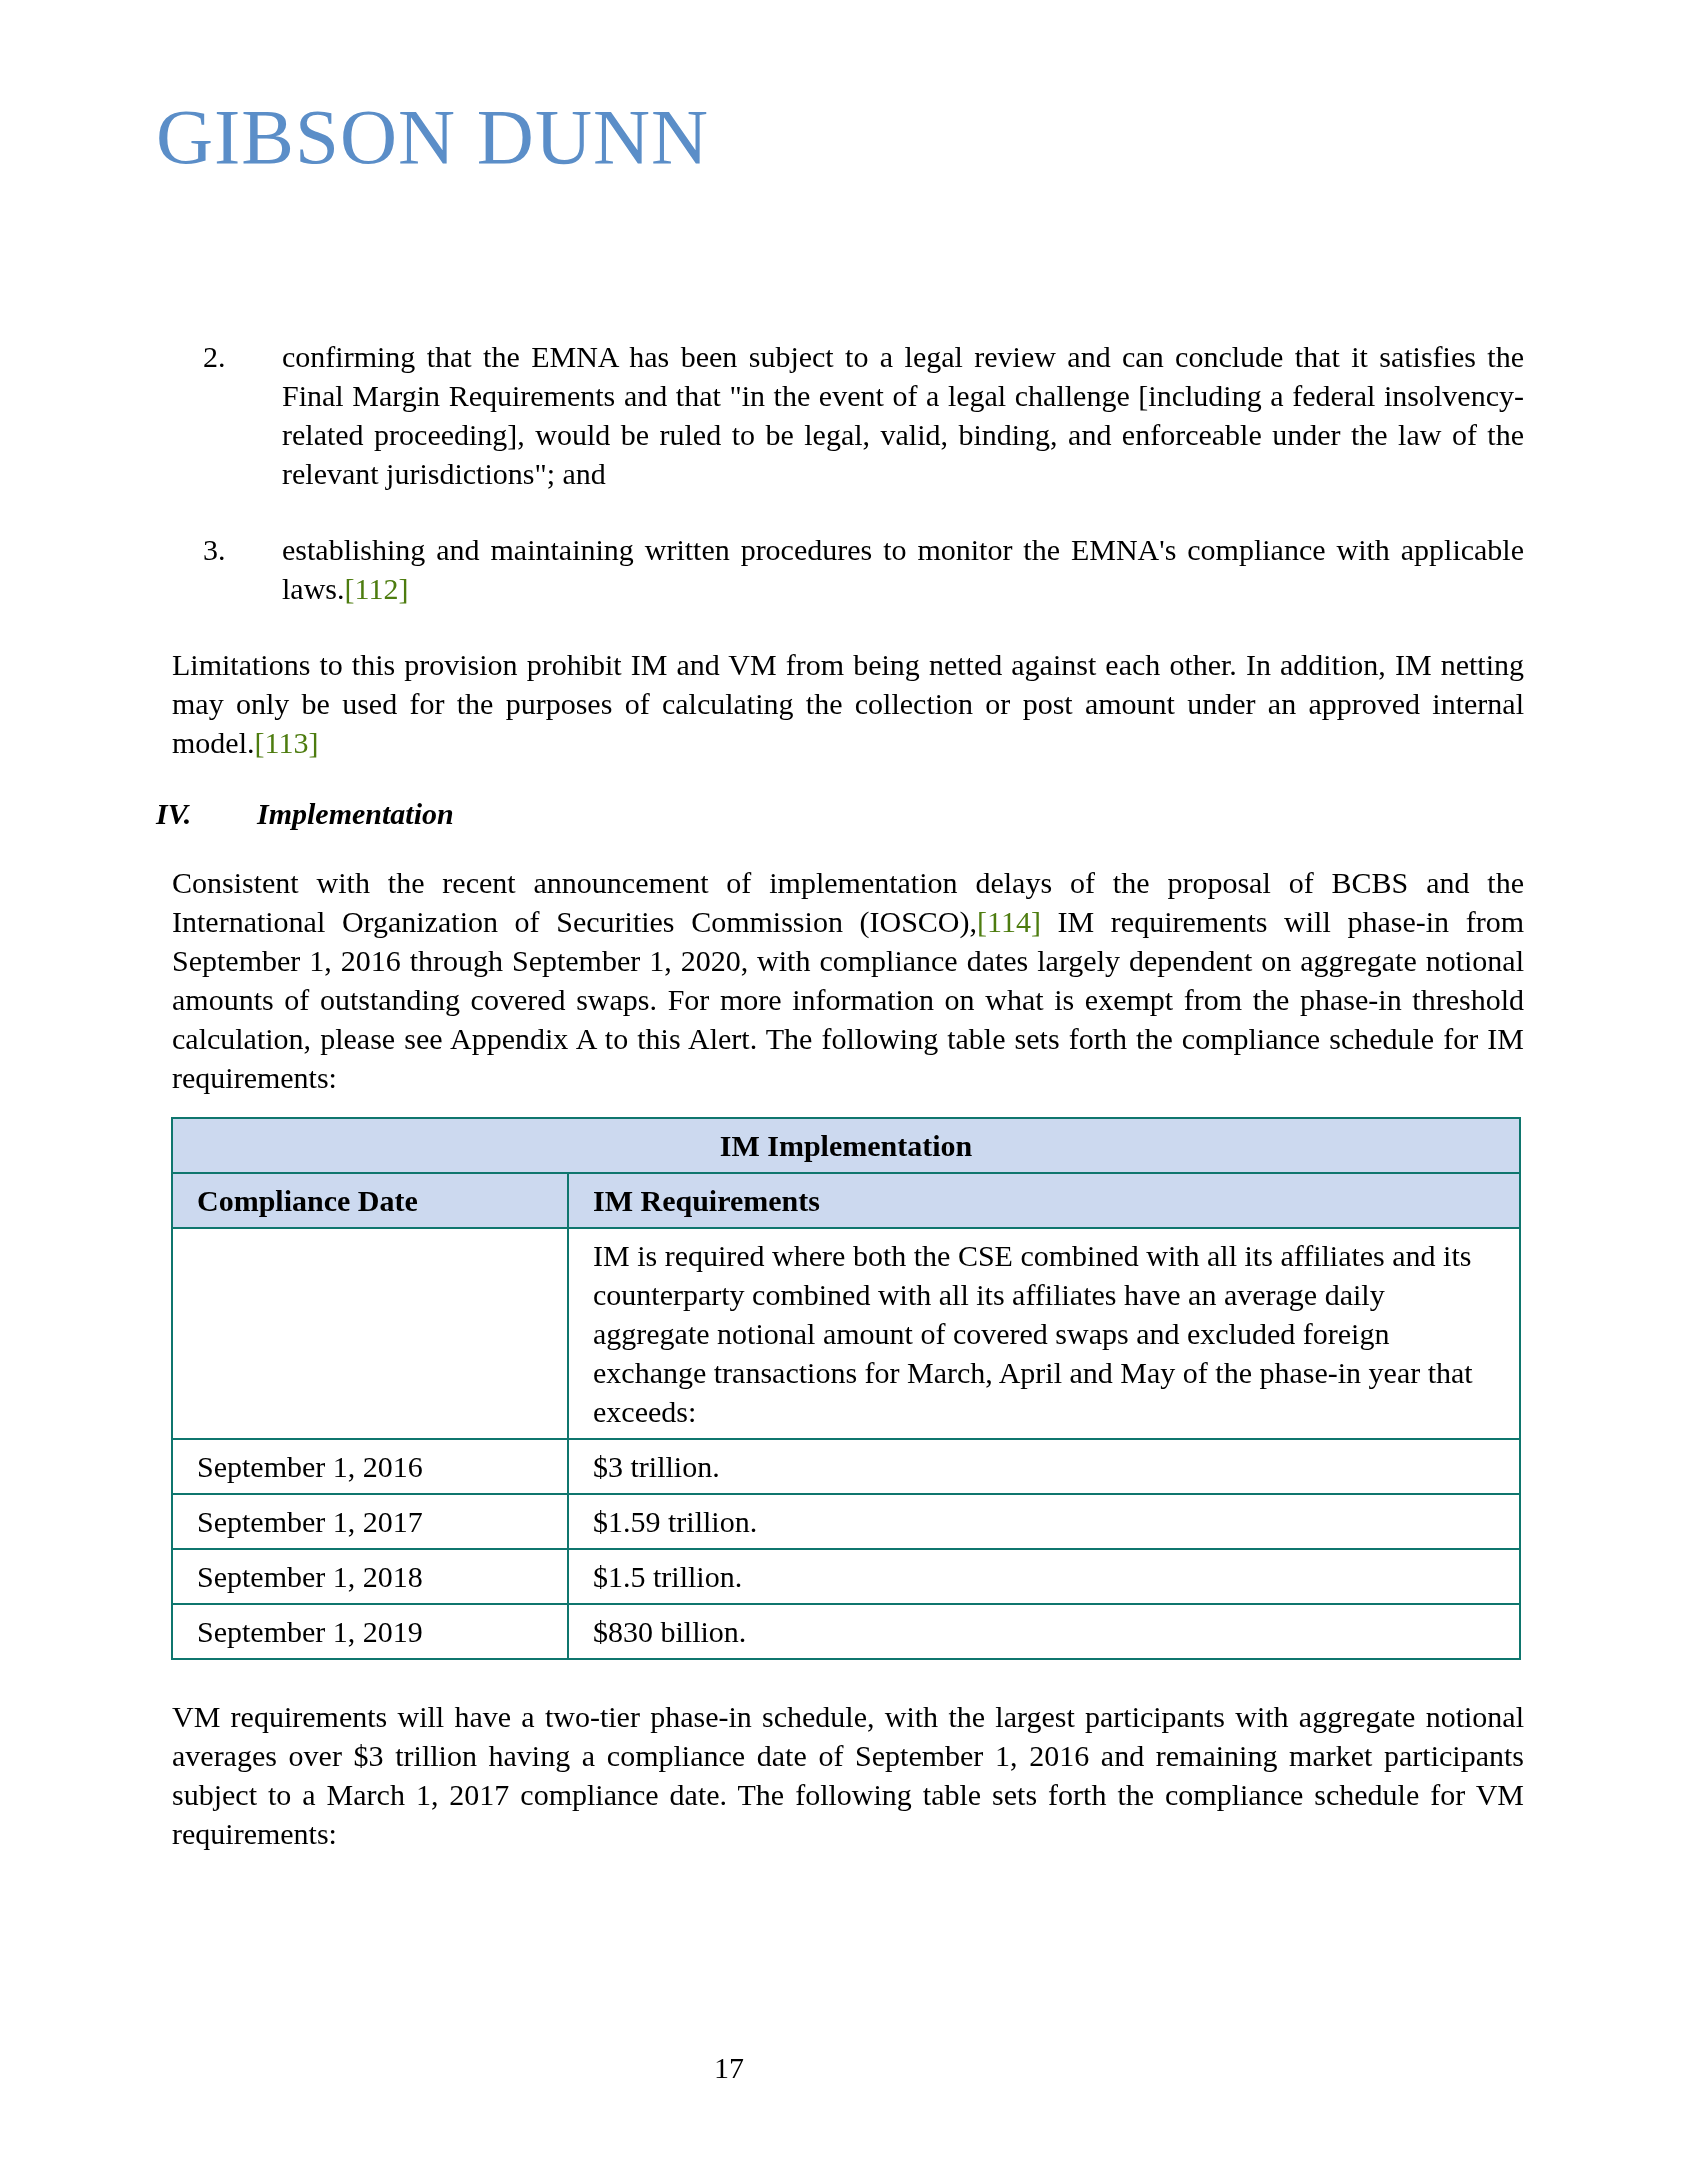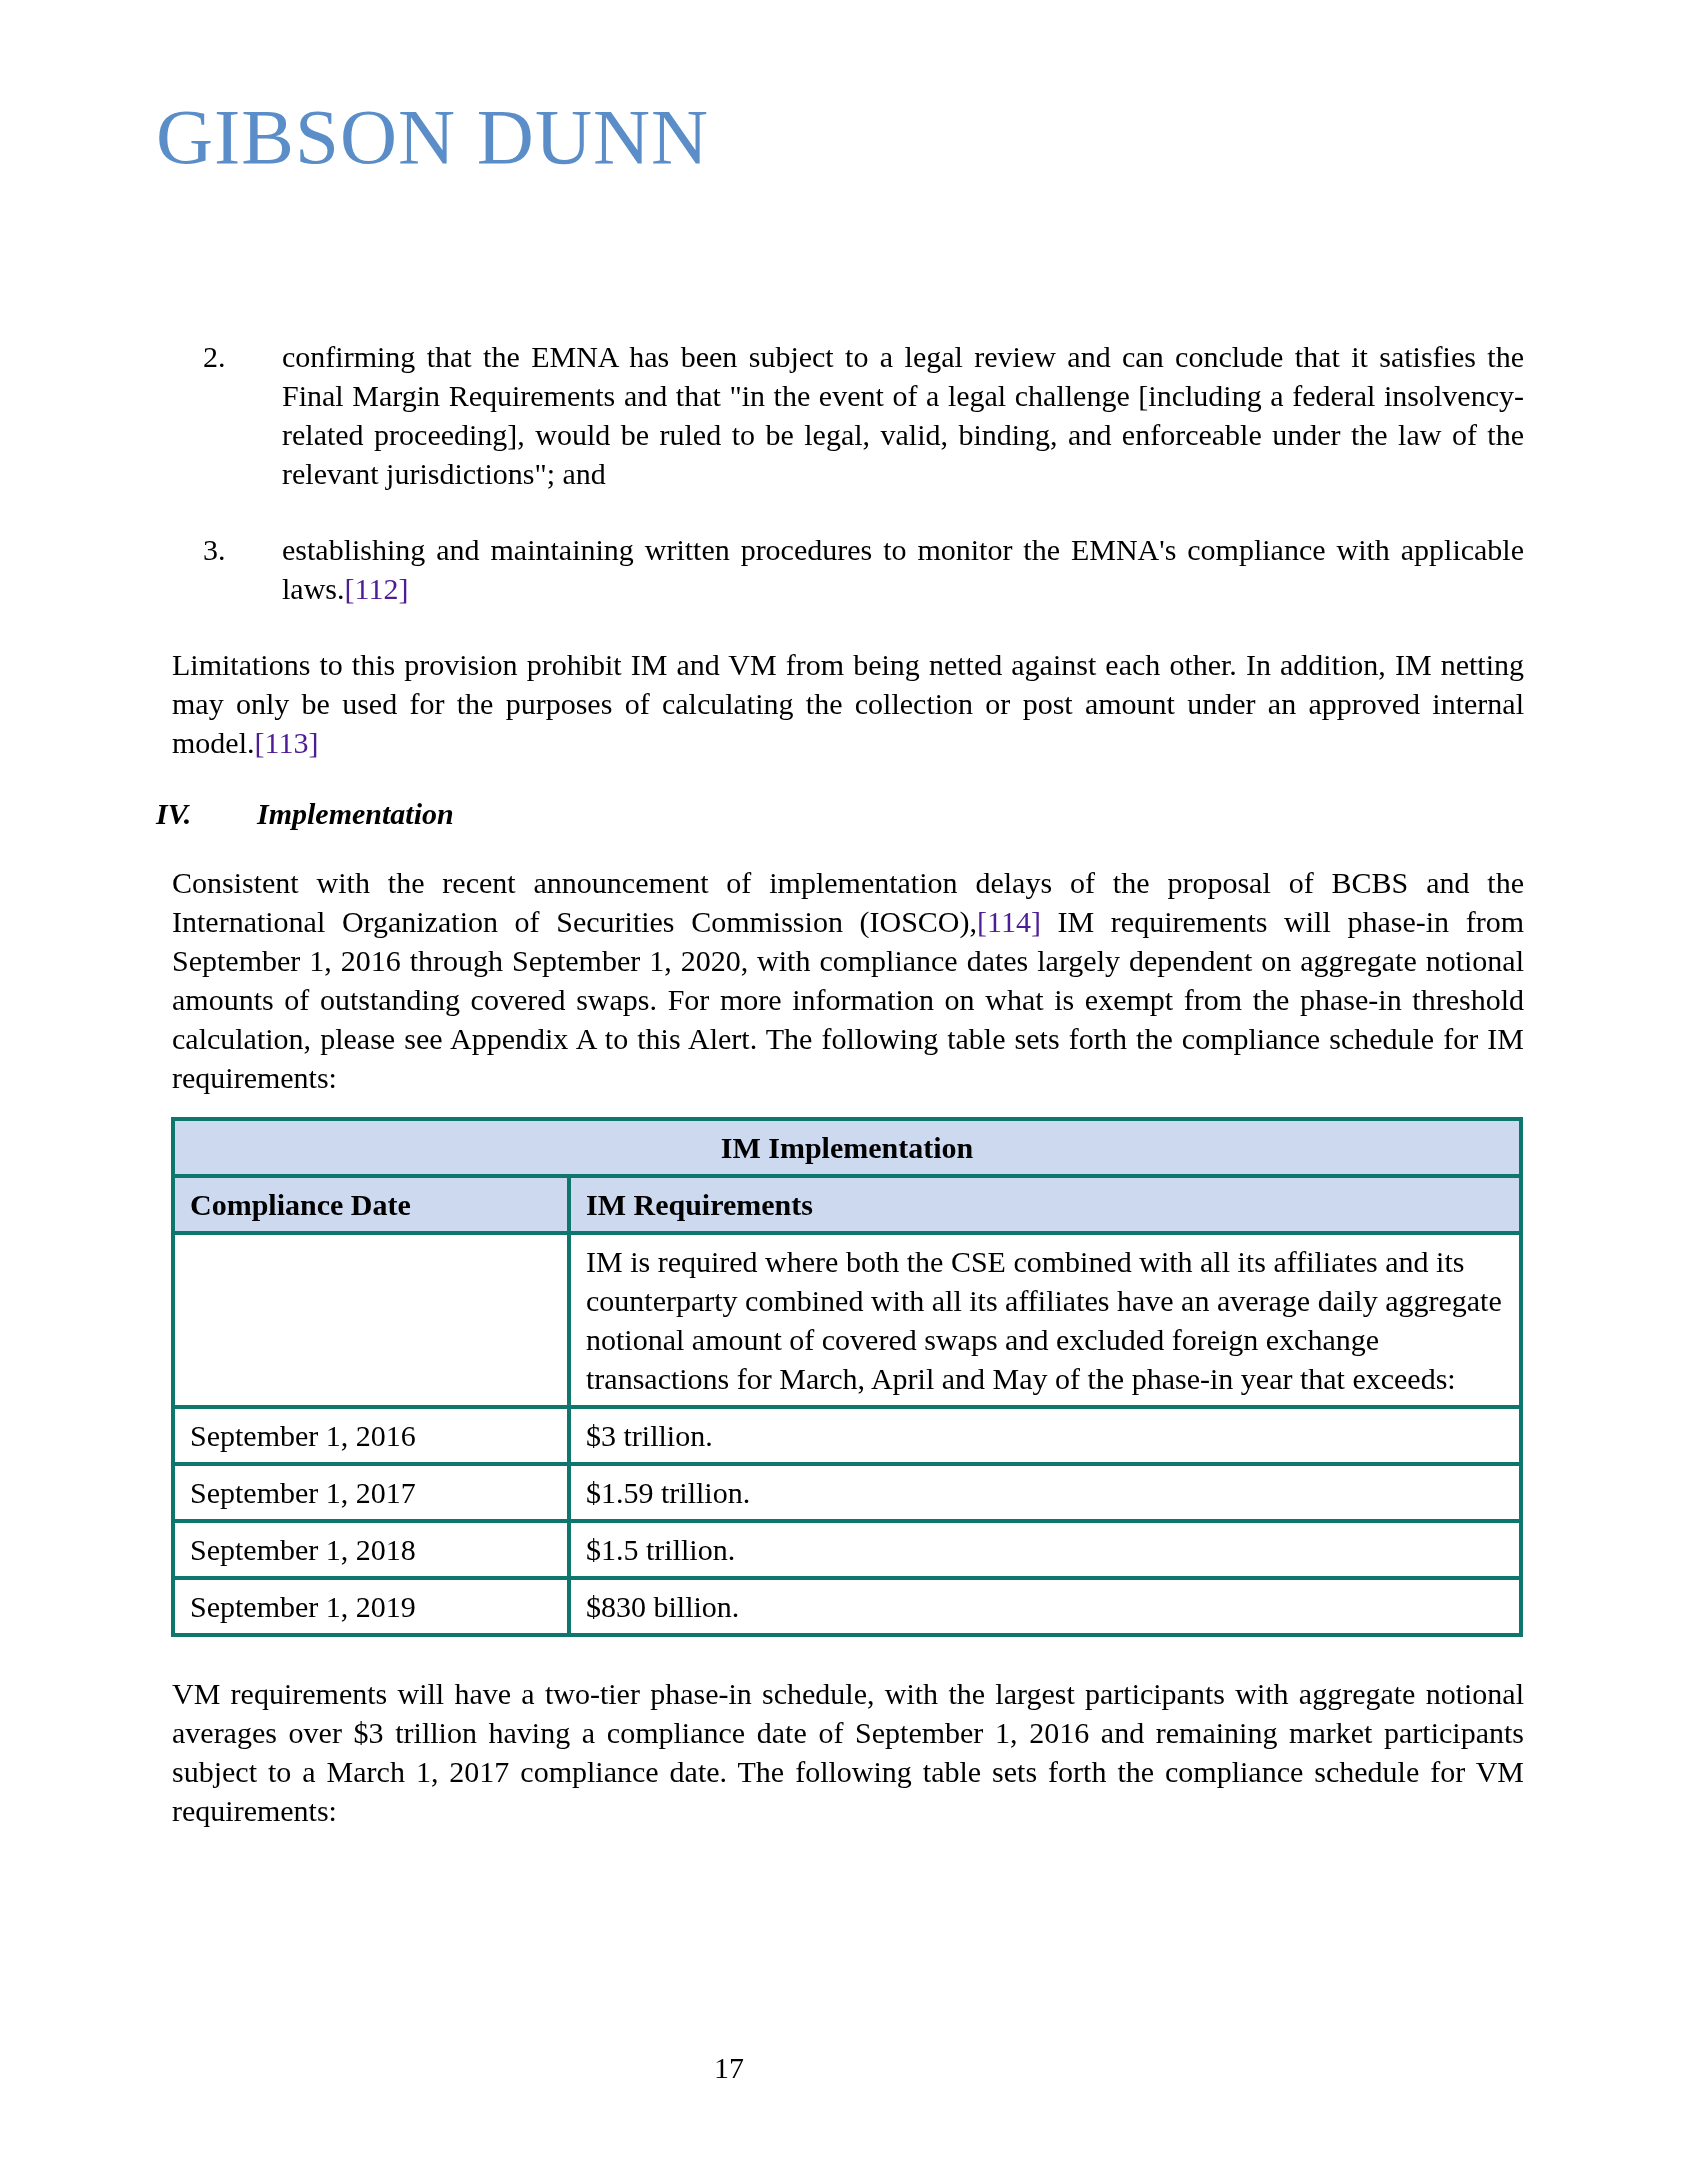--- a/index.html
+++ b/index.html
@@ -49,44 +49,44 @@
     left: 47px;
     top: 0;
   }
   .list-item + .list-item { margin-top: 37px; }
   .para {
     text-align: justify;
     margin-top: 37px;
     margin-left: 16px;
   }
   .fn-ref {
-    color: #4c1d95;
+    color: #4d7c0f;
   }
   .section-heading {
     margin-top: 32px;
     font-weight: bold;
     font-style: italic;
   }
   .section-heading .sec-num {
     display: inline-block;
     width: 101px;
   }
   .para.consistent { margin-top: 30px; }
   table.im-table {
     border-collapse: collapse;
     margin-top: 20px;
     margin-left: 15px;
     width: 1348px;
     table-layout: fixed;
   }
   table.im-table td, table.im-table th {
-    border: 4px solid #0f766e;
+    border: 2px solid #0f766e;
     font-size: 30px;
     line-height: 39px;
-    padding: 7px 15px;
+    padding: 7px 24px;
     vertical-align: top;
     text-align: left;
     font-weight: normal;
   }
   table.im-table .caption-cell {
     background: #ccd9ef;
     text-align: center;
     font-weight: bold;
   }
   table.im-table th.col-head {

